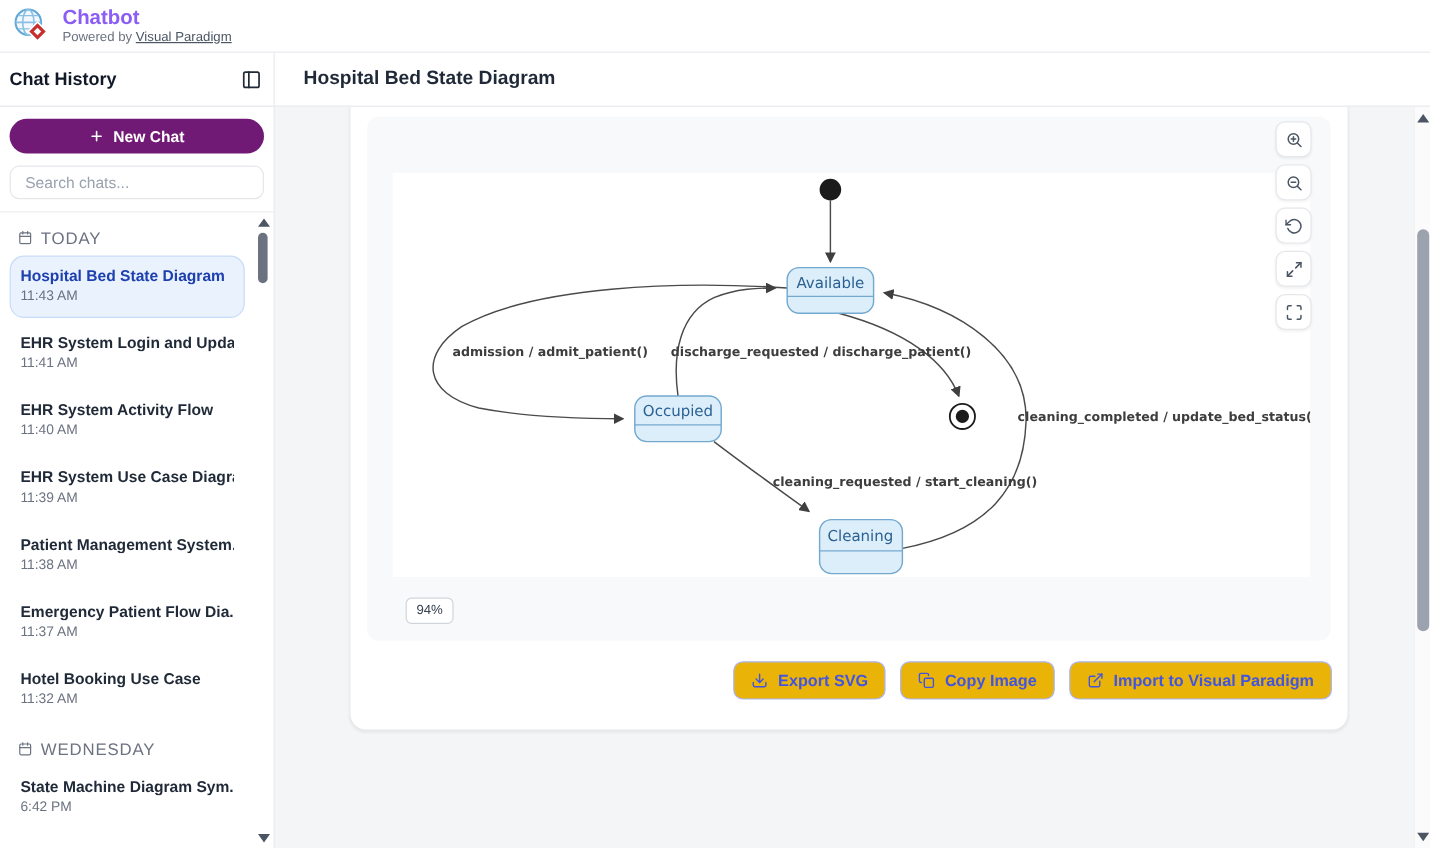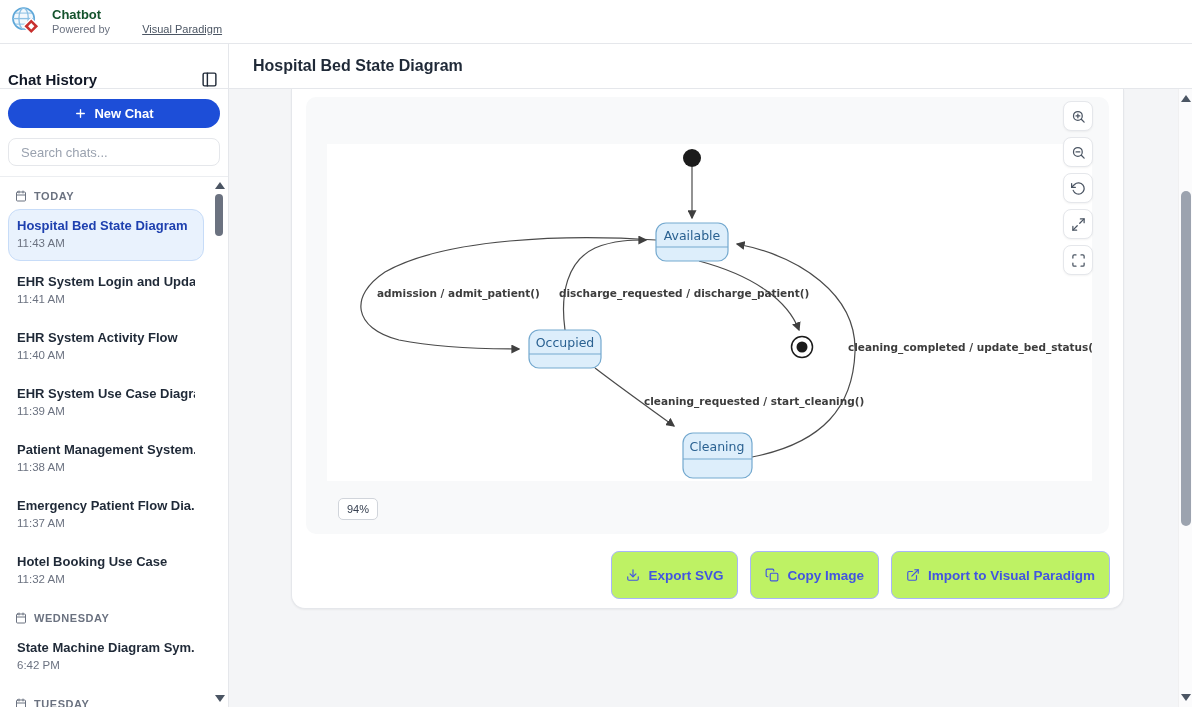--- a/index.html
+++ b/index.html
@@ -4,45 +4,45 @@
 <style>
   * { margin:0; padding:0; box-sizing:border-box; }
   html,body { width:1192px; height:707px; overflow:hidden; }
   body { font-family:"Liberation Sans", sans-serif; background:#fff; color:#111827; }
   .app { width:1192px; height:707px; display:flex; flex-direction:column; }
 
   
   .topbar { height:44px; border-bottom:1px solid #e5e7eb; display:flex; align-items:center; justify-content:space-between; padding:0 14px 0 10px; background:#fff; flex:0 0 auto; }
   .brand { display:flex; align-items:center; gap:8px; }
   .brand-txt { line-height:1.15; }
-  .brand-title { font-size:13px; font-weight:700; color:#14532d; }
+  .brand-title { font-size:17px; font-weight:700; color:#8b5cf6; }
   .brand-sub { font-size:11px; color:#6b7280; }
-  .brand-sub .link { color:#4b5563; text-decoration:underline; cursor:pointer;margin-left:29px; }
+  .brand-sub .link { color:#4b5563; text-decoration:underline; cursor:pointer; }
   .topbar-right { display:flex; align-items:center; gap:18px; }
   .tb-icon { width:18px; height:18px; color:#1f2937; cursor:pointer; display:block; }
   .more-apps { background:linear-gradient(90deg,#2ca265,#27a287); color:#fff; font-size:13px; font-weight:700; border:none; border-radius:7px; padding:8px 14px; cursor:pointer; }
   .avatar { width:32px; height:32px; border-radius:50%; background:#312e81; color:#fff; font-weight:700; font-size:15px; display:flex; align-items:center; justify-content:center; cursor:pointer; }
 
   
   .body-row { display:flex; flex:1; min-height:0; }
 
   
   .sidebar { width:229px; flex:0 0 229px; border-right:1px solid #e5e7eb; display:flex; flex-direction:column; background:#fff; }
-  .sidebar-head { height:45px; flex:0 0 45px; border-bottom:1px solid #e5e7eb; display:flex; align-items:flex-end; justify-content:space-between; padding:0 10px 0 8px; }
+  .sidebar-head { height:45px; flex:0 0 45px; border-bottom:1px solid #e5e7eb; display:flex; align-items:center; justify-content:space-between; padding:0 10px 0 8px; }
   .sidebar-title { font-size:15px; font-weight:700; color:#111827; }
   .panel-icon { width:17px; height:17px; color:#1f2937; cursor:pointer; }
   .sidebar-ctl { padding:10px 8px; border-bottom:1px solid #eceef1; }
-  .new-chat { width:100%; height:29px; border-radius:15px; background:#1d4ed8; color:#fff; font-size:13px; font-weight:600; display:flex; align-items:center; justify-content:center; gap:7px; border:none; cursor:pointer; }
+  .new-chat { width:100%; height:29px; border-radius:15px; background:#701a75; color:#fff; font-size:13px; font-weight:600; display:flex; align-items:center; justify-content:center; gap:7px; border:none; cursor:pointer; }
   .new-chat svg { width:13px; height:13px; }
   .search-input { margin-top:10px; width:100%; height:28px; border:1px solid #e5e7eb; border-radius:8px; padding:0 12px; font-size:13px; color:#374151; font-family:inherit; outline:none; }
   .search-input::placeholder { color:#9aa2af; }
   .chat-list { flex:1; position:relative; padding:6px 24px 0 8px; overflow:hidden; }
-  .section-head { display:flex; align-items:center; gap:7px; color:#6b7280; font-size:11px; font-weight:700; letter-spacing:.05em; padding:7px 0 7px 7px; }
+  .section-head { display:flex; align-items:center; gap:7px; color:#6b7280; font-size:14px; font-weight:400; letter-spacing:.05em; padding:7px 0 7px 7px; }
   .section-head svg { width:12px; height:12px; }
-  .section-head.mt { margin-top:8px;align-items:flex-end; }
+  .section-head.mt { margin-top:8px; }
   .chat-item { height:52px; border-radius:12px; padding:8px 8px; margin-bottom:4px; border:1px solid transparent; cursor:pointer; }
   .chat-item.selected { background:#e9f2fd; border-color:#c7dcf8; }
   .ci-title { font-size:13px; font-weight:600; color:#1f2937; white-space:nowrap; overflow:hidden; }
   .chat-item.selected .ci-title { color:#1e40af; }
   .ci-time { font-size:11.5px; color:#6b7280; margin-top:4px; }
   
   .sb-scroll { position:absolute; right:2px; top:2px; bottom:2px; width:13px; }
   .tri-up { width:0; height:0; border-left:5px solid transparent; border-right:5px solid transparent; border-bottom:7px solid #4b5563; position:absolute; left:2px; top:3px; cursor:pointer; }
   .tri-down { width:0; height:0; border-left:5px solid transparent; border-right:5px solid transparent; border-top:7px solid #4b5563; position:absolute; left:2px; bottom:3px; cursor:pointer; }
   .sb-thumb { position:absolute; left:2px; top:15px; width:8px; height:42px; background:#6b7280; border-radius:4px; cursor:pointer; }
@@ -52,21 +52,21 @@
   .main-head { height:45px; flex:0 0 45px; border-bottom:1px solid #e5e7eb; display:flex; align-items:center; padding-left:24px; font-size:16px; font-weight:700; color:#1f2937; background:#fff; }
   .chat-area { flex:1; position:relative; background:#f4f5f7; overflow:hidden; }
   .card { position:absolute; left:62px; top:0; width:833px; height:520px; background:#fff; border:1px solid #e5e7eb; border-top:none; border-radius:0 0 14px 14px; box-shadow:0 1px 2px rgba(0,0,0,.05); }
   .diagram-panel { position:absolute; left:14px; top:8px; width:803px; height:437px; background:#f8f9fa; border-radius:10px; }
   .canvas-svg { position:absolute; left:21px; top:47px; cursor:grab; }
   .zoom-col { position:absolute; right:16px; top:4px; display:flex; flex-direction:column; gap:6px; }
   .zbtn { width:30px; height:30px; background:#fff; border:1px solid #e5e7eb; border-radius:8px; display:flex; align-items:center; justify-content:center; color:#4b5563; cursor:pointer; box-shadow:0 1px 2px rgba(0,0,0,.05); }
   .zbtn svg { width:15px; height:15px; }
   .zoom-badge { position:absolute; left:32px; bottom:14px; background:#fff; border:1px solid #d1d5db; border-radius:5px; font-size:11px; color:#374151; padding:4px 8px; }
   .actions-row { position:absolute; right:13px; top:462px; display:flex; gap:12px; }
-  .act-btn { height:48px; display:flex; align-items:center; gap:8px; padding:0 14px; background:#bef264; border:1px solid #a9b6f8; border-radius:8px; color:#4255e0; font-size:13.5px; font-weight:600; cursor:pointer; font-family:inherit;justify-content:center; }
+  .act-btn { height:32px; display:flex; align-items:center; gap:8px; padding:0 14px; background:#eab308; border:1px solid #a9b6f8; border-radius:8px; color:#4255e0; font-size:13.5px; font-weight:600; cursor:pointer; font-family:inherit;justify-content:center; }
   .act-btn svg { width:14px; height:14px; }
   
   .main-scrollbar { position:absolute; right:0; top:0; bottom:0; width:14px; background:#fbfbfc; border-left:1px solid #f0f0f1; }
   .ms-thumb { position:absolute; left:2px; top:102px; width:10px; height:335px; background:#9ca3af; border-radius:5px; cursor:pointer; }
   .ms-up { position:absolute; left:2px; top:6px; }
   .ms-down { position:absolute; left:2px; bottom:6px; }
 
   
   .composer { height:87px; flex:0 0 87px; background:#fff; border-top:1px solid #e9eaec; position:relative; }
   .composer textarea { position:absolute; left:23px; top:10px; width:872px; height:64px; border:1px solid #d1d5db; border-radius:12px; padding:14px 16px; font-size:13.5px; color:#374151; font-family:inherit; resize:none; outline:none; }

